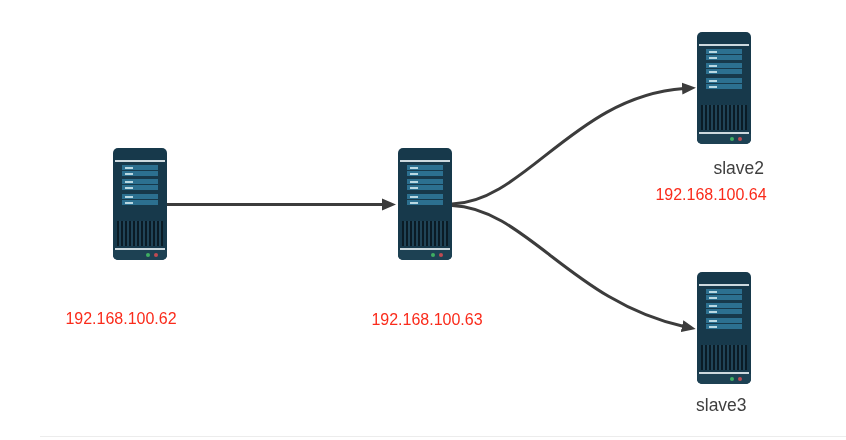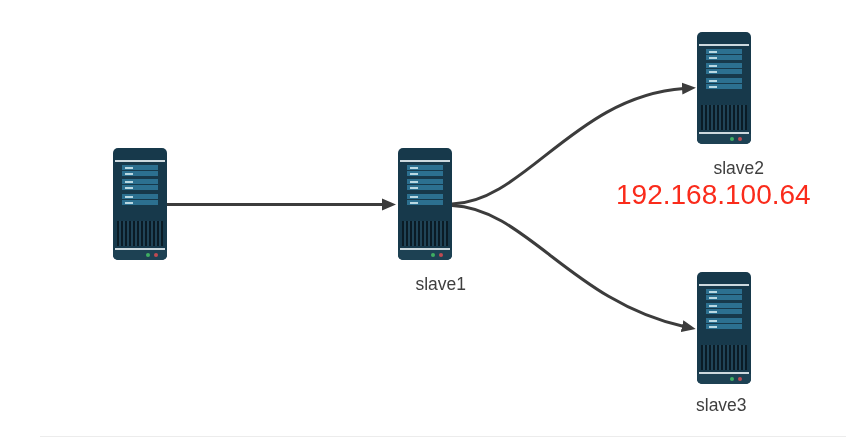--- a/index.html
+++ b/index.html
@@ -69,21 +69,21 @@
     white-space: nowrap; text-align: right;
   }
   #label-master { left: 101px; top: 275px; width: 80px; }
   #label-slave1 { left: 386px; top: 275px; width: 80px; }
   #label-slave2 { left: 684px; top: 159px; width: 80px; }
   #label-slave3 { left: 696px; top: 396px; width: 48px; text-align: left; }
 
   .node-ip {
     position: absolute; z-index: 3;
     color: var(--ip, #fa2b1b);
-    font-size: 28px; line-height: 26px;
+    font-size: 16px; line-height: 26px;
     white-space: nowrap; text-align: center;
   }
   #ip-master { left: 26px;  top: 306px; width: 190px; }
   #ip-slave1 { left: 332px; top: 307px; width: 190px; }
   #ip-slave2 { left: 616px; top: 182px; width: 190px; }
   #ip-slave3 { left: 498px; top: 402px; width: 190px; }
 
   .bottom-rule {
     position: absolute; left: 40px; right: 0; top: 436px; height: 1px;
     background: #ececec; z-index: 0;
@@ -203,20 +203,21 @@
       <div class="srv-bar" style="top:52px">
         <i></i>
       </div>
       <div class="srv-vent"></div>
       <div class="srv-bottomline"></div>
       <div class="srv-cap"></div>
       <div class="srv-led srv-led-green"></div>
       <div class="srv-led srv-led-red"></div>
     </div>
 
-  <div class="node-label" id="label-slave1">slave1</div>
   <div class="node-label" id="label-slave2">slave2</div>
   <div class="node-label" id="label-slave3">slave3</div>
 
+  <div class="node-ip" id="ip-master">192.168.100.62</div>
+  <div class="node-ip" id="ip-slave1">192.168.100.63</div>
   <div class="node-ip" id="ip-slave2">192.168.100.64</div>
 
   <div class="bottom-rule"></div>
 </div>
 
 </body></html>

